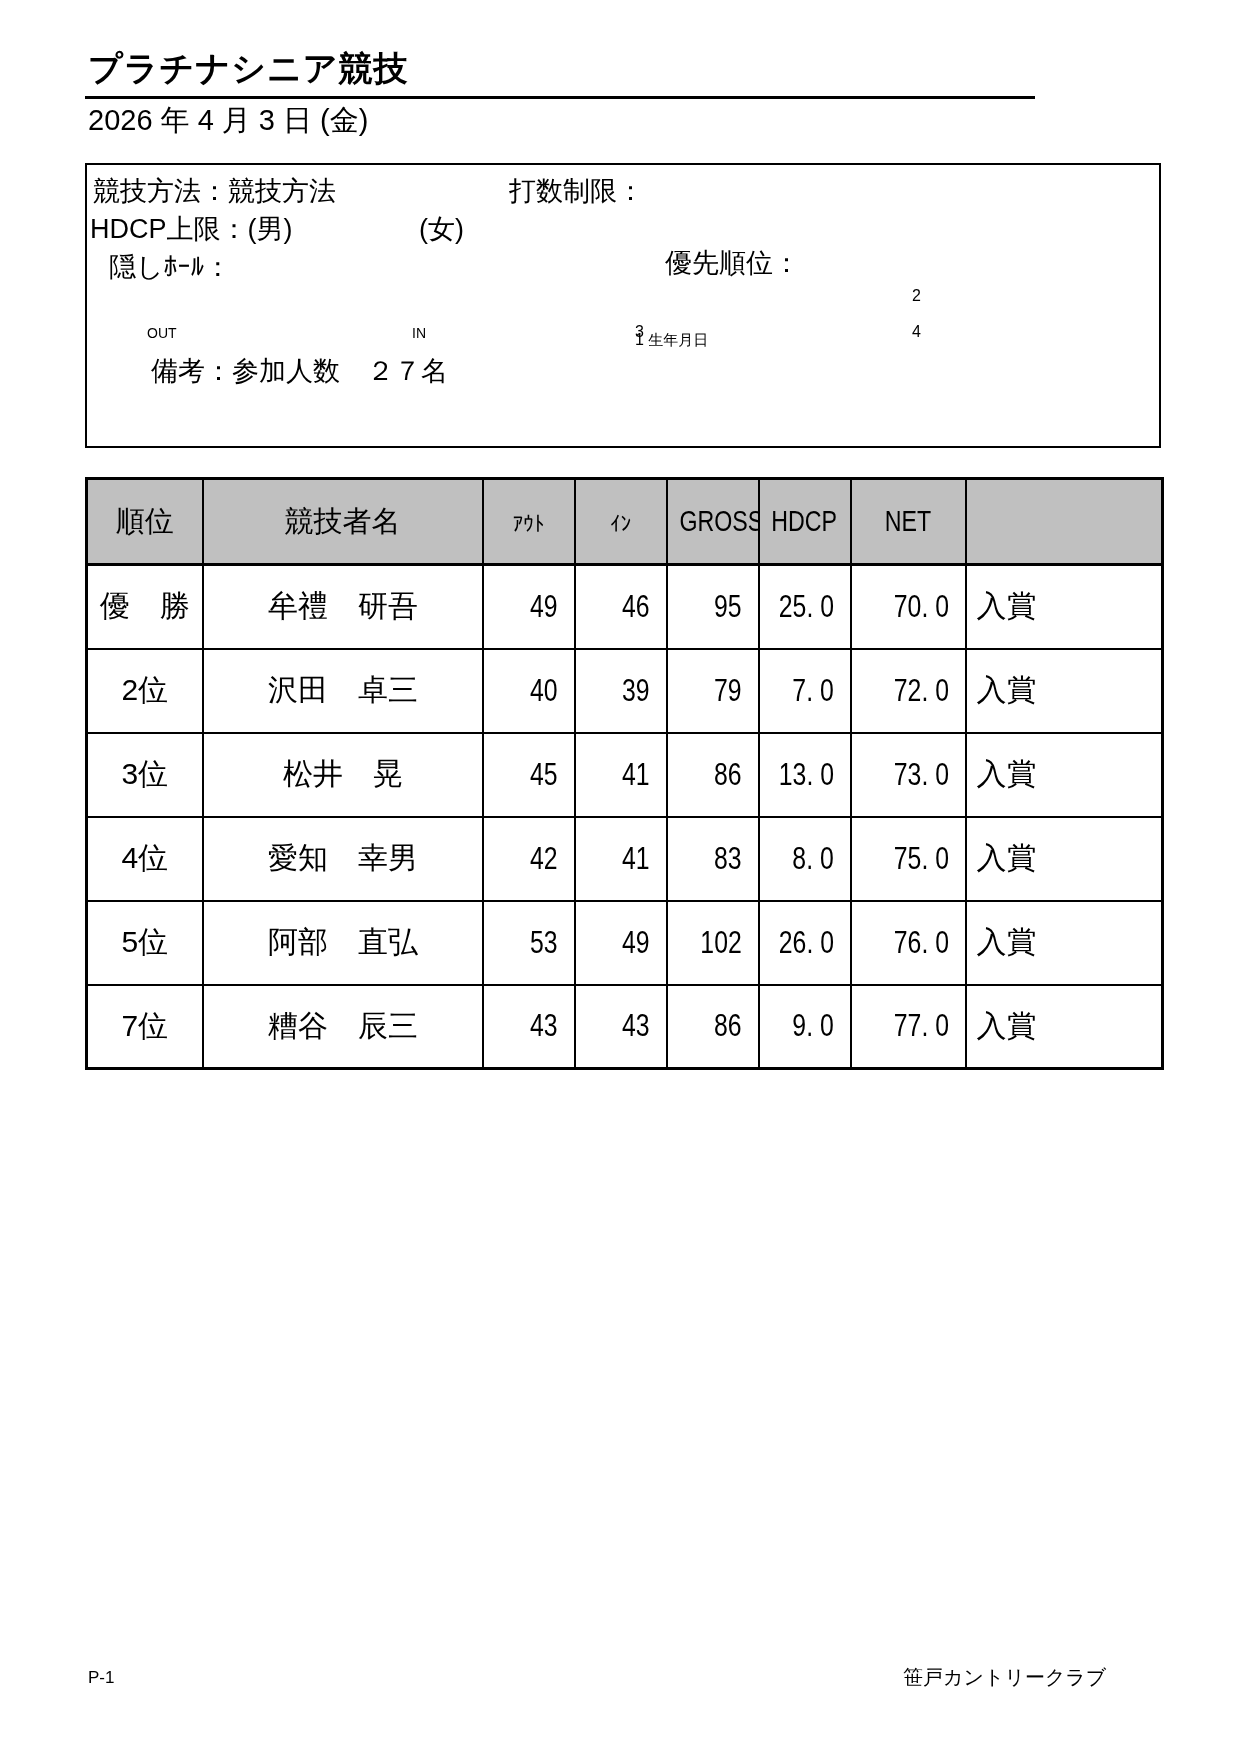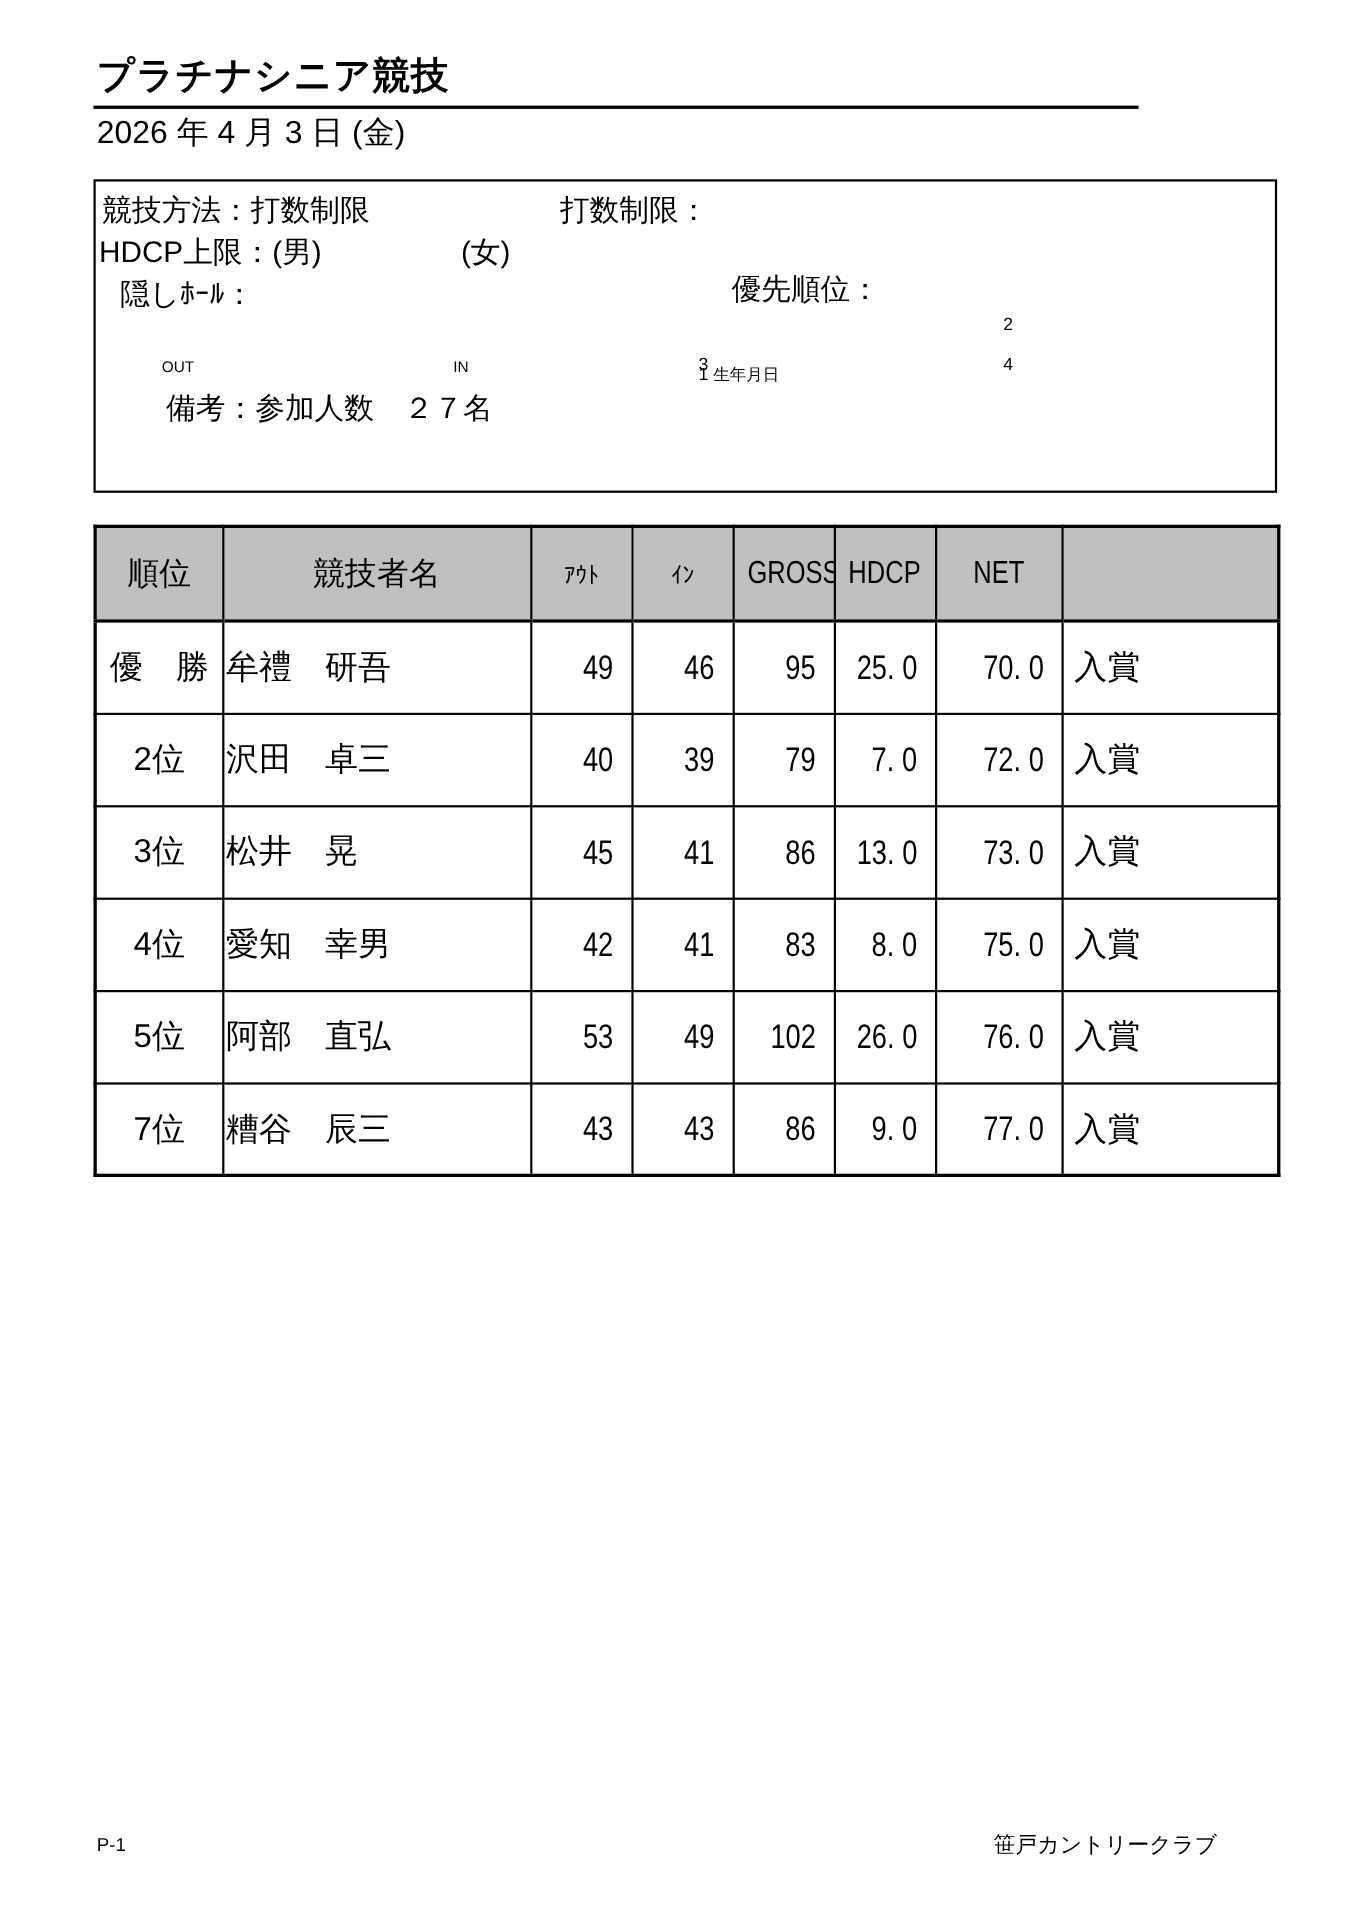--- a/index.html
+++ b/index.html
@@ -54,42 +54,42 @@
   thead tr { height: 86px; }
   thead th {
     background: var(--header-bg, #c0c0c0);
     font-weight: normal; font-size: 29px; text-align: center;
     border-bottom: 3px solid var(--border, #000);
   }
   thead th.hdr-kana span { font-size: 21px; text-align: right; }
   tbody tr { height: 84px; background: #ffffff; }
   tbody td { font-size: 30px; }
   .cell-rank  { text-align: center; }
-  .cell-name  { text-align: left; padding-left: 2px; }
+  .cell-name  { text-align: center; padding-left: 2px; }
   .cell-out, .cell-in, .cell-gross, .cell-hdcp, .cell-net { text-align: right; padding-right: 16px; font-size: 31px; }
   .cell-prize { text-align: left; padding-left: 10px; }
   .cond   { display: inline-block; transform: scaleX(0.80); transform-origin: 50% 50%; white-space: nowrap; }
   .cond-r { display: inline-block; transform: scaleX(0.80); transform-origin: 100% 50%; white-space: nowrap; }
 
   
   .footer-page { position: absolute; left: 88px;  top: 1668px; font-size: 17px; }
   .footer-club { position: absolute; left: 903px; top: 1664px; font-size: 20px; white-space: nowrap; }
 </style>
 </head>
 <body>
 
 <div class="page">
 
   <div class="title">プラチナシニア競技</div>
   <div class="title-underline"></div>
   <div class="date">2026 年 4 月 3 日 (金)</div>
 
   <div class="info-box">
     <div class="ib method">
-      <span>競技方法：</span><span>打数制限</span>
+      <span>競技方法：</span><span>競技方法</span>
     </div>
     <div class="ib stroke-limit">打数制限：</div>
     <div class="ib hdcp">
       <span>HDCP上限：</span><span>(男)</span>
     </div>
     <div class="ib hdcp-female">(女)</div>
     <div class="ib hidden-hole">隠しﾎｰﾙ：</div>
     <div class="ib priority-label">優先順位：</div>
     <div class="ib small p1">
       <span>1</span>

